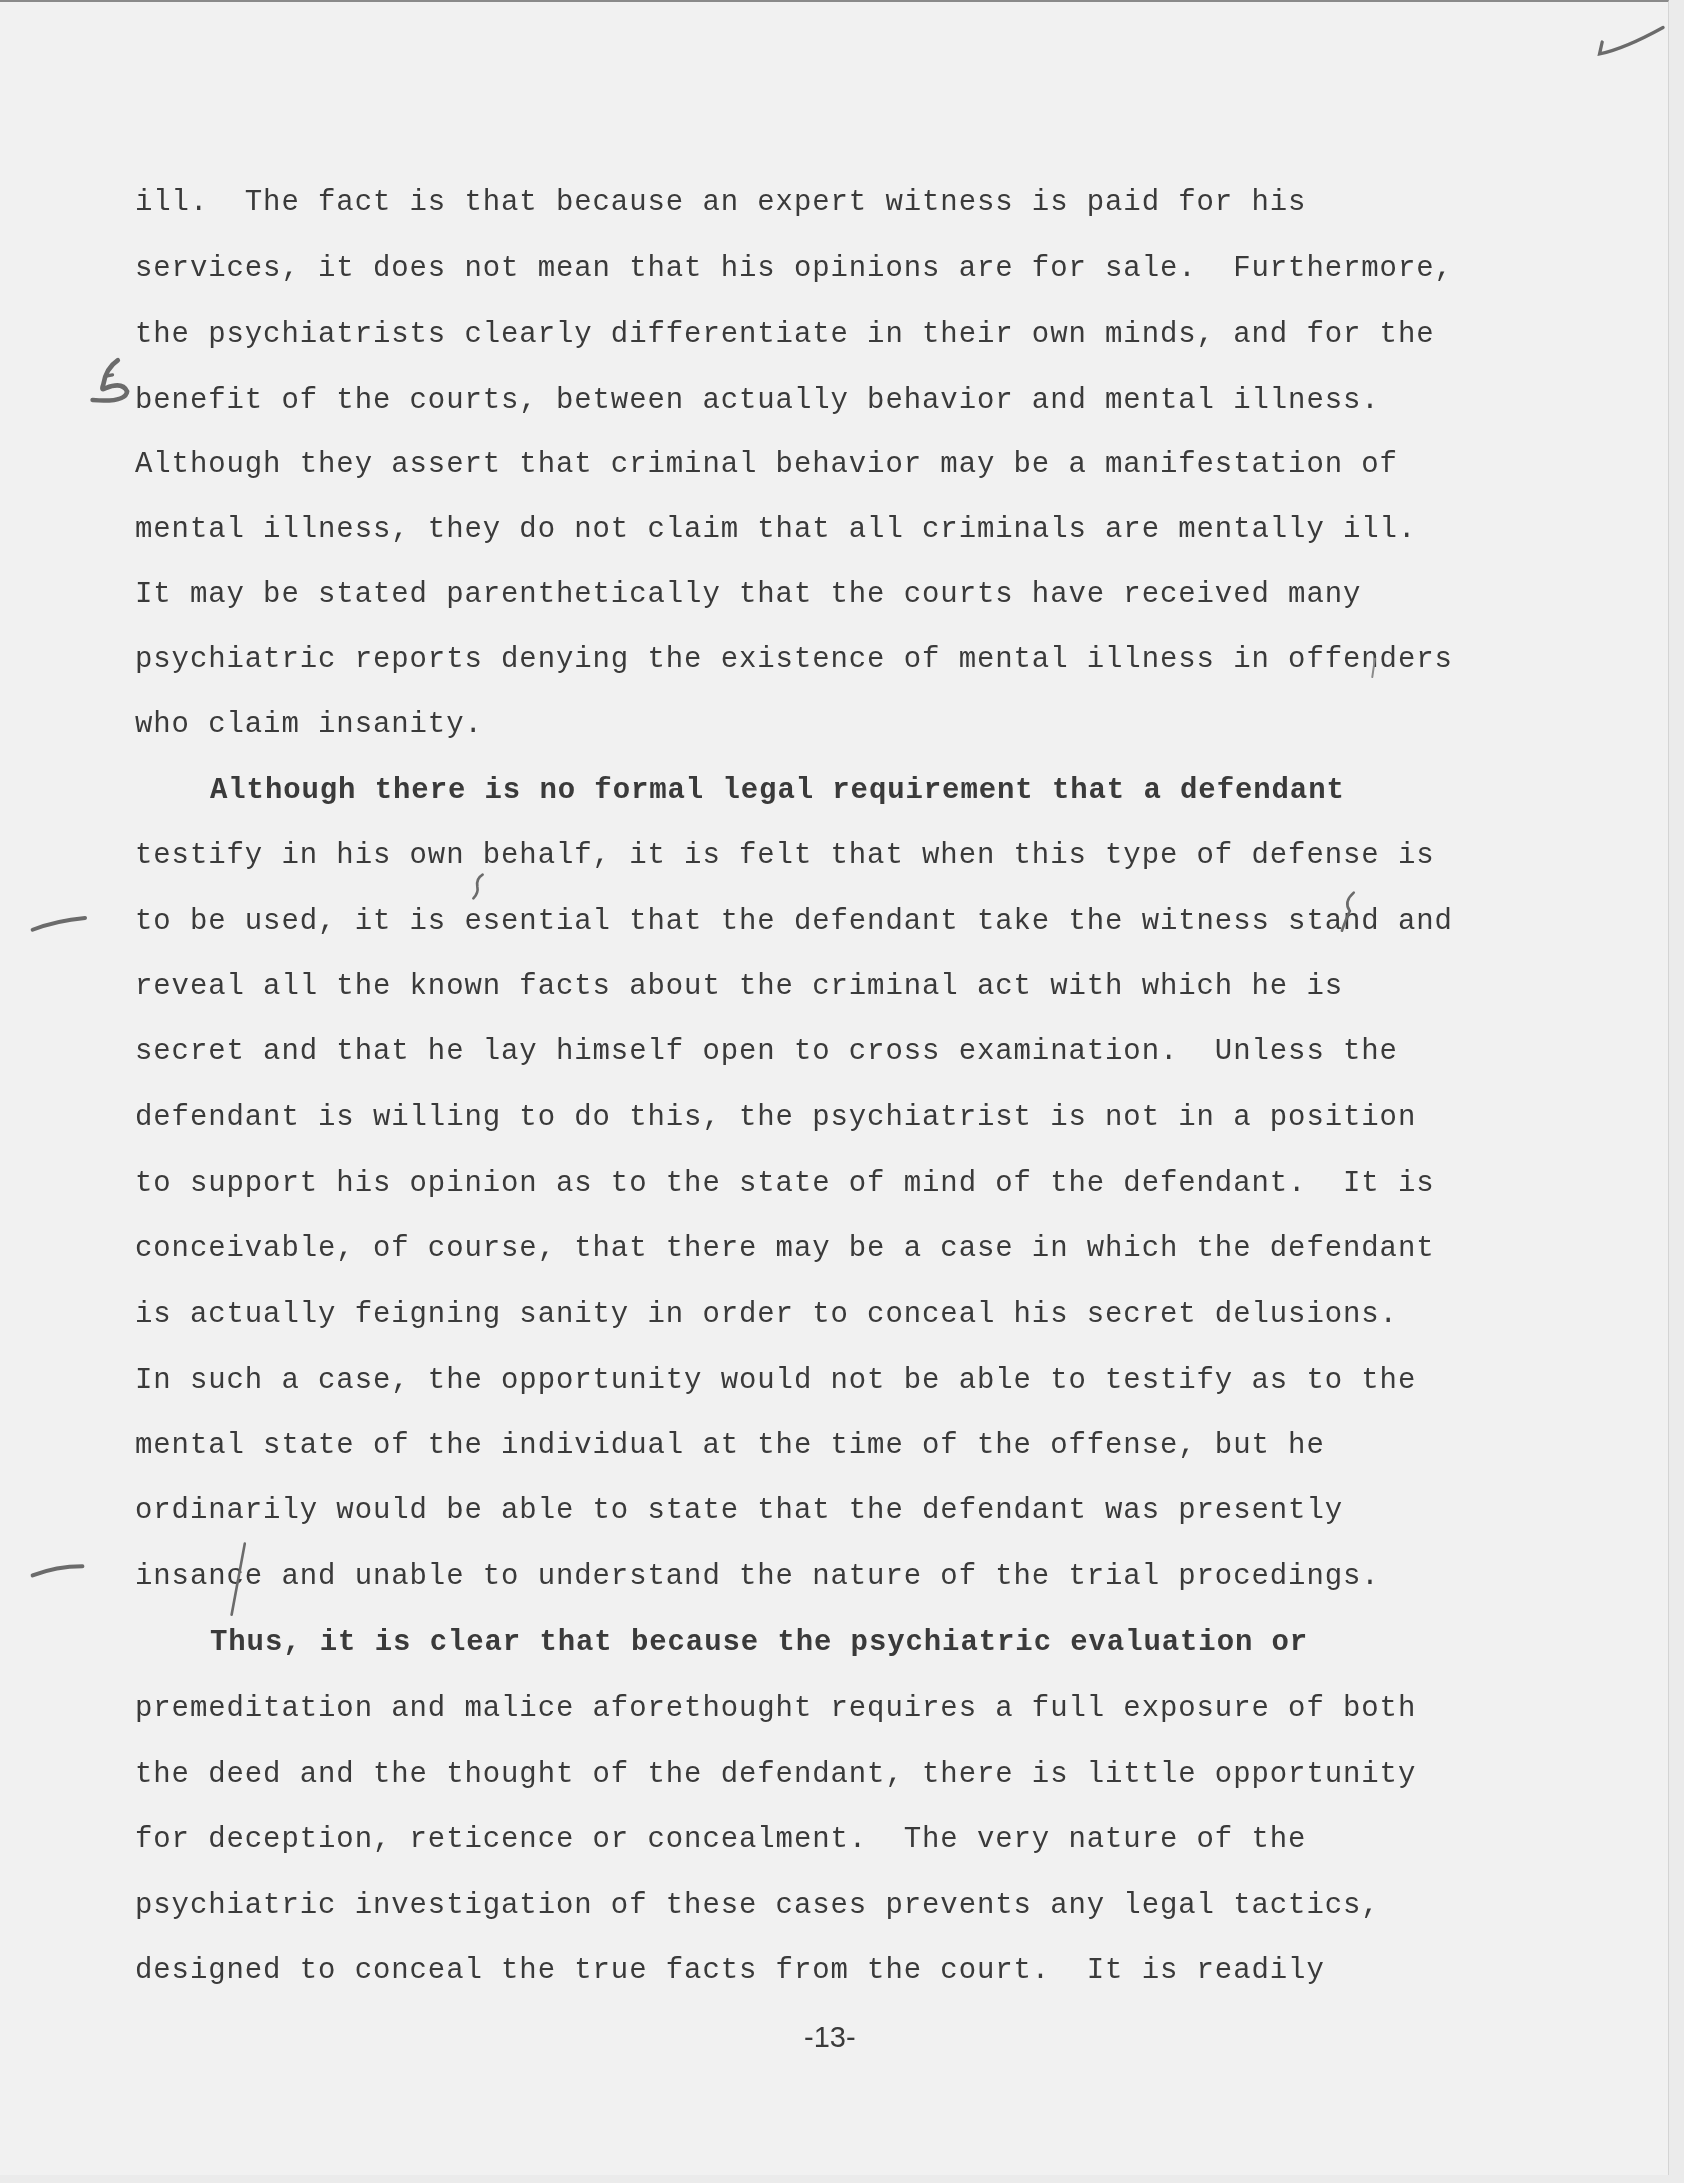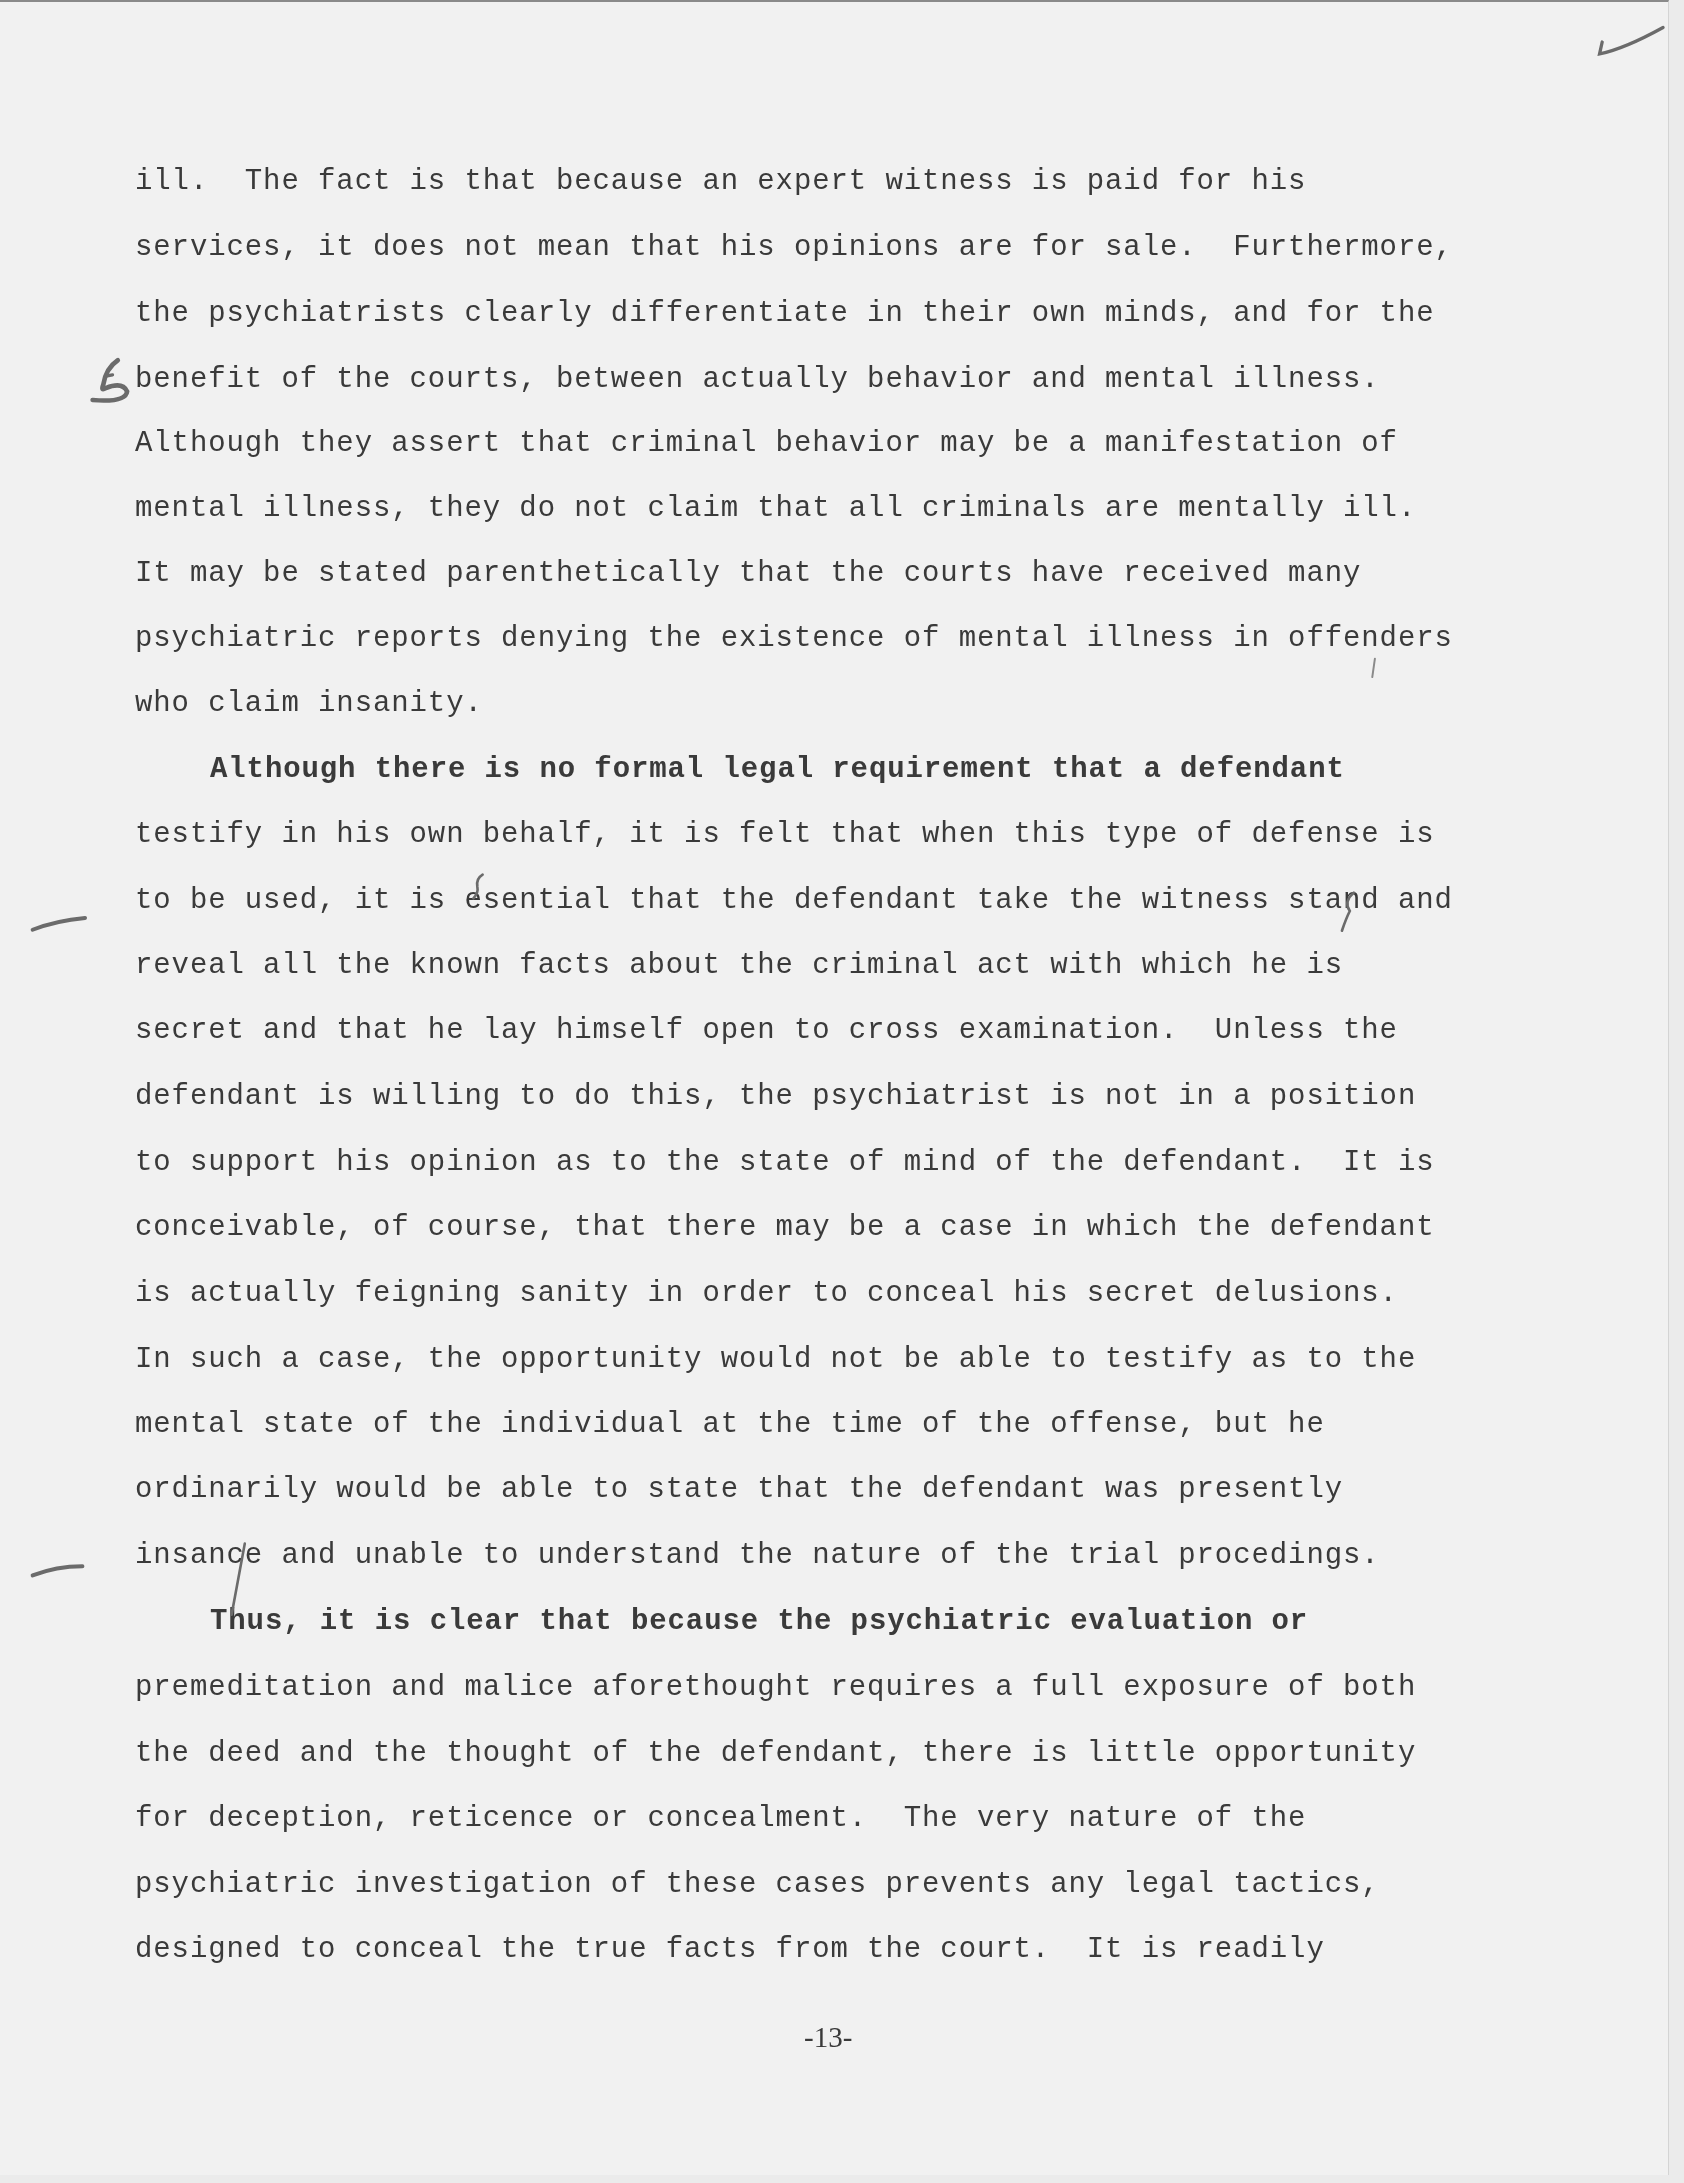--- a/index.html
+++ b/index.html
@@ -18,26 +18,27 @@
   }
   .line {
     position: absolute;
     left: 135px;
     font-family: "Liberation Mono", "DejaVu Sans Mono", monospace;
     font-size: 29px;
     color: #3a3a3a;
     white-space: pre;
     letter-spacing: 0.9px;
     line-height: 1;
+    margin-top: 21px;
   }
   .indent { left: 210px; font-weight: bold; }
   .page-number {
     position: absolute;
     left: 804px; top: 2019px;
-    font-family: Liberation Serif, serif;
+    font-family: Liberation Sans, sans-serif;
     font-size: 29px;
     color: #3a3a3a;
     white-space: pre;
   }
   .annot { position: absolute; }
   .annot svg { display: block; }
 </style>
 </head>
 <body>
 

